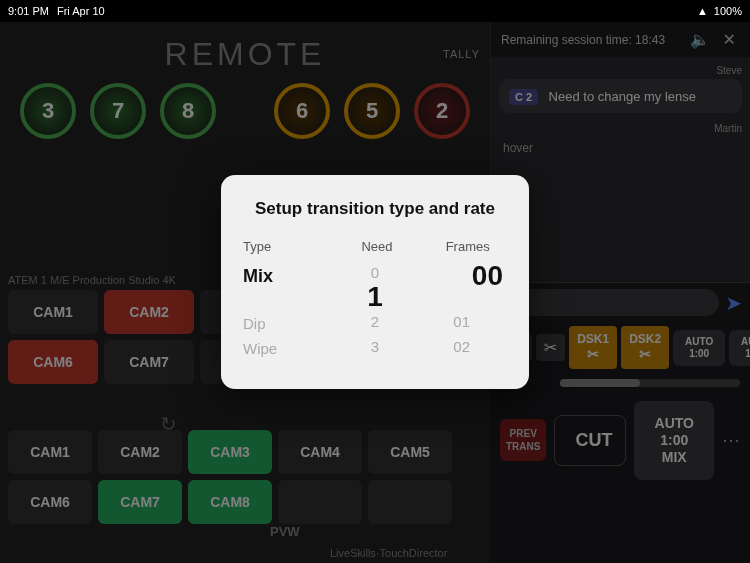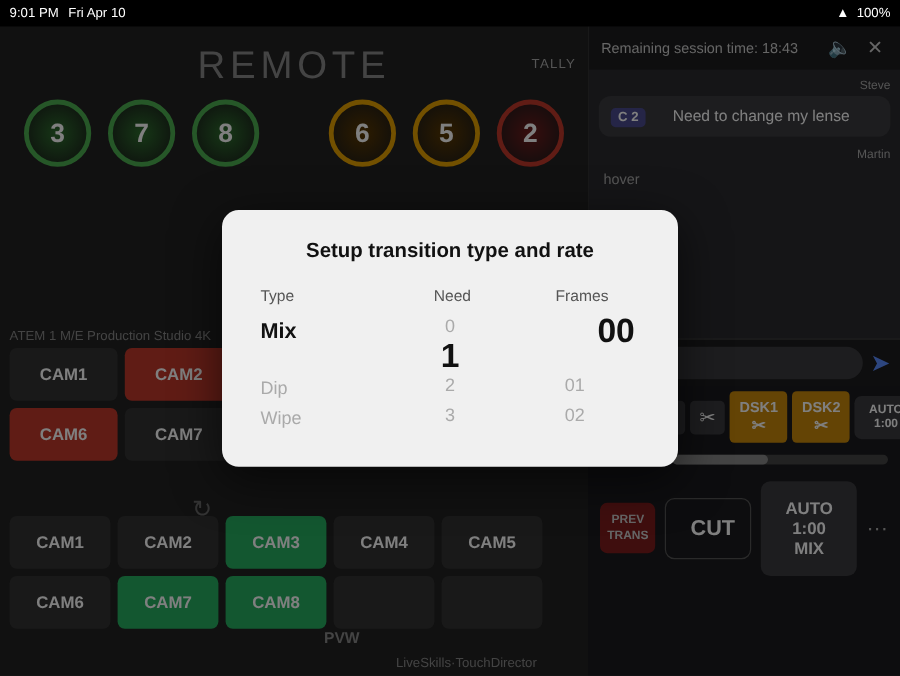--- a/index.html
+++ b/index.html
@@ -205,21 +205,21 @@
       top: -14px;
       right: 0;
     }
     .chat-label {
       display: inline-block;
       border-radius: 4px;
       padding: 2px 6px;
       font-size: 11px;
       font-weight: bold;
       color: #fff;
-      margin-right: 18px;
+      margin-right: 6px;
     }
     .chat-label.c2 { background: #4a4a8e; }
     .chat-label.dir { background: #555; }
     .chat-text {
       font-size: 13px;
       color: #fff;
       display: inline;
     }
 
     
@@ -294,21 +294,21 @@
       border: none;
       cursor: pointer;
     }
 
     
     .bg-dsk-row {
       display: flex;
       gap: 4px;
       align-items: center;
       padding: 4px 8px;
-      justify-content: flex-start;
+      justify-content: center;
     }
     .bg-btn {
       background: #e5a000;
       border: none;
       border-radius: 4px;
       color: #fff;
       font-weight: bold;
       font-size: 13px;
       padding: 6px 10px;
       cursor: pointer;
@@ -354,22 +354,22 @@
       top: 0; left: 0; right: 0; bottom: 0;
       background: rgba(0,0,0,0.5);
       display: flex;
       align-items: center;
       justify-content: center;
       z-index: 50;
     }
     #modal {
       background: #f0f0f0;
       border-radius: 14px;
-      width: 380px;
-      padding: 24px 28px 28px;
+      width: 308px;
+      padding: 24px 18px 28px;
       box-shadow: 0 10px 40px rgba(0,0,0,0.6);
     }
     #modal-title {
       font-size: 17px;
       font-weight: 600;
       color: #111;
       margin-bottom: 20px;
       text-align: center;
     }
     #modal-cols {

